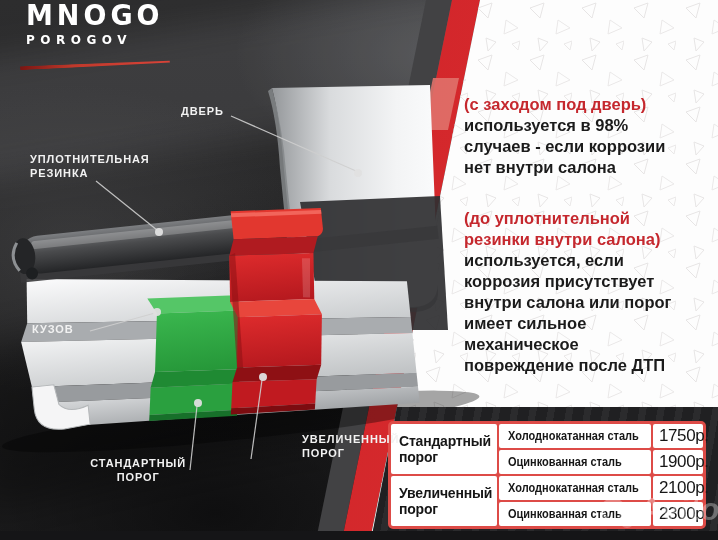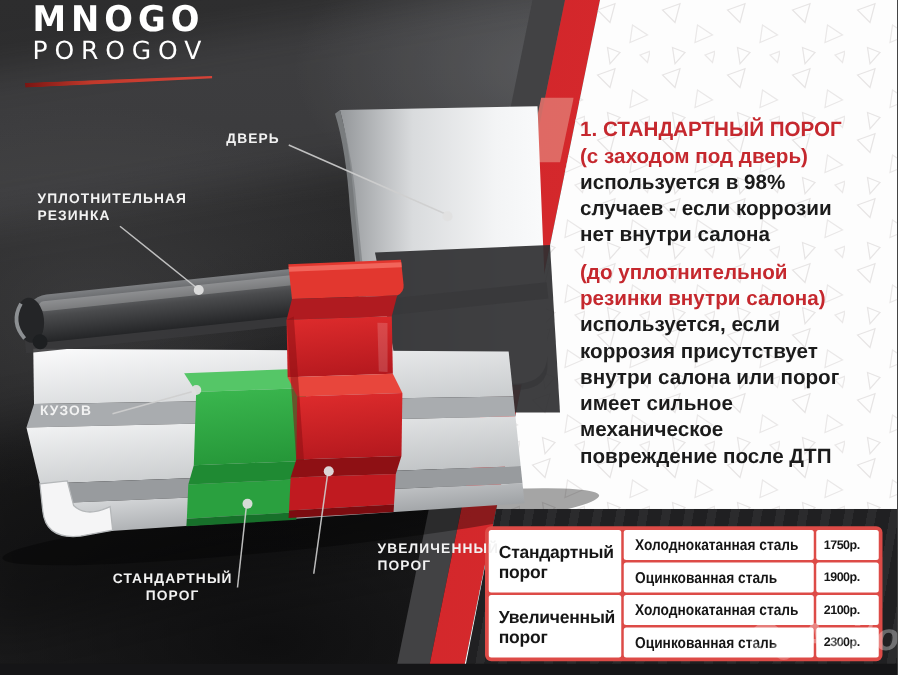--- a/index.html
+++ b/index.html
@@ -29,21 +29,21 @@
     clip-path:polygon(426px 0,452px 0,342px 540px,316px 540px);}
   .diag-red{position:absolute;inset:0;background:linear-gradient(105deg,#b71c22,#d2232a 40%,#d93530);
     clip-path:polygon(452px 0,480px 0,370px 540px,342px 540px);}
   .diag-red-light{position:absolute;inset:0;background:#e0716a;opacity:.9;
     clip-path:polygon(433px 78px,459px 78px,448px 130px,422px 130px);}
 
   
   .logo{position:absolute;left:26px;top:2px;color:#fff;z-index:6;}
   .logo .l1{font-family:"DejaVu Sans",sans-serif;font-weight:700;font-size:27px;
     letter-spacing:4px;line-height:28px;transform:scaleY(1.05);}
-  .logo .l2{font-family:"DejaVu Sans",sans-serif;font-weight:400;font-size:20px;
+  .logo .l2{font-family:"DejaVu Sans",sans-serif;font-weight:700;font-size:12px;
     letter-spacing:5.5px;line-height:21px;margin-top:0;}
   .logo-swoosh{position:absolute;left:20px;top:63px;width:150px;height:4px;z-index:6;
     background:linear-gradient(90deg,#7a1512,#c0392b 35%,#d84338);
     transform:rotate(-2.5deg);clip-path:polygon(0 0,100% 28%,100% 72%,0 100%);}
 
   
   .dlabel{position:absolute;color:#f2f2f2;font-weight:700;font-size:11px;
     letter-spacing:.9px;line-height:14px;z-index:6;white-space:pre-line;}
   .lbl-door{left:181px;top:104px;}
   .lbl-seal{left:30px;top:152px;}
@@ -67,21 +67,21 @@
     background:repeating-linear-gradient(100deg,#2b2b2d 0 7px,#202022 7px 18px);
     clip-path:polygon(397px 0,718px 0,718px 133px,371px 133px);}
   .ptable{position:absolute;left:388px;top:421px;z-index:5;
     display:grid;grid-template-columns:106px 152px 50px;grid-auto-rows:24px;
     gap:2px;background:#dd4b47;border:3px solid #dd4b47;border-radius:5px;}
   .cell{background:#fff;color:#161616;display:flex;align-items:center;border-radius:2px;}
   .cell.prod{font-weight:700;font-size:14px;line-height:16px;padding-left:8px;
     letter-spacing:-.2px;}
   .cell.mat{font-weight:700;font-size:12.5px;padding-left:9px;white-space:nowrap;overflow:hidden;text-align:center;}
   .cell.mat span{display:inline-block;transform:scaleX(.88);transform-origin:left center;}
-  .cell.price{font-weight:700;font-size:10px;letter-spacing:-.4px;padding-left:6px;white-space:nowrap;}
+  .cell.price{font-weight:400;font-size:17px;letter-spacing:-.4px;padding-left:6px;white-space:nowrap;}
 
   .bottom-strip{position:absolute;left:0;top:531px;width:718px;height:9px;
     background:#151517;z-index:8;}
 
   
   .watermark{position:absolute;left:604px;top:488px;z-index:9;color:rgba(255,255,255,.33);
     font-weight:700;font-size:31px;font-style:italic;letter-spacing:1px;}
   .watermark .wm-circle{position:absolute;left:-4px;top:10px;width:26px;height:26px;
     border:5px solid rgba(255,255,255,.28);border-radius:50%;}
   .watermark .wm-circle2{position:absolute;left:16px;top:26px;width:14px;height:14px;
@@ -231,21 +231,20 @@
   <div class="dlabel lbl-seal">УПЛОТНИТЕЛЬНАЯ
 РЕЗИНКА</div>
   <div class="dlabel lbl-body">КУЗОВ</div>
   <div class="dlabel lbl-standard">СТАНДАРТНЫЙ
 ПОРОГ</div>
   <div class="dlabel lbl-increased">УВЕЛИЧЕННЫЙ
 ПОРОГ</div>
 
 
   <div class="items item1">
-    <div class="item-title">1. СТАНДАРТНЫЙ ПОРОГ</div>
     <div class="item-sub">(с заходом под дверь)</div>
     <div class="item-body">используется в 98%
 случаев - если коррозии
 нет внутри салона</div>
   </div>
 
   <div class="items item2">
     <div class="item-sub">(до уплотнительной
 резинки внутри салона)</div>
     <div class="item-body">используется, если

